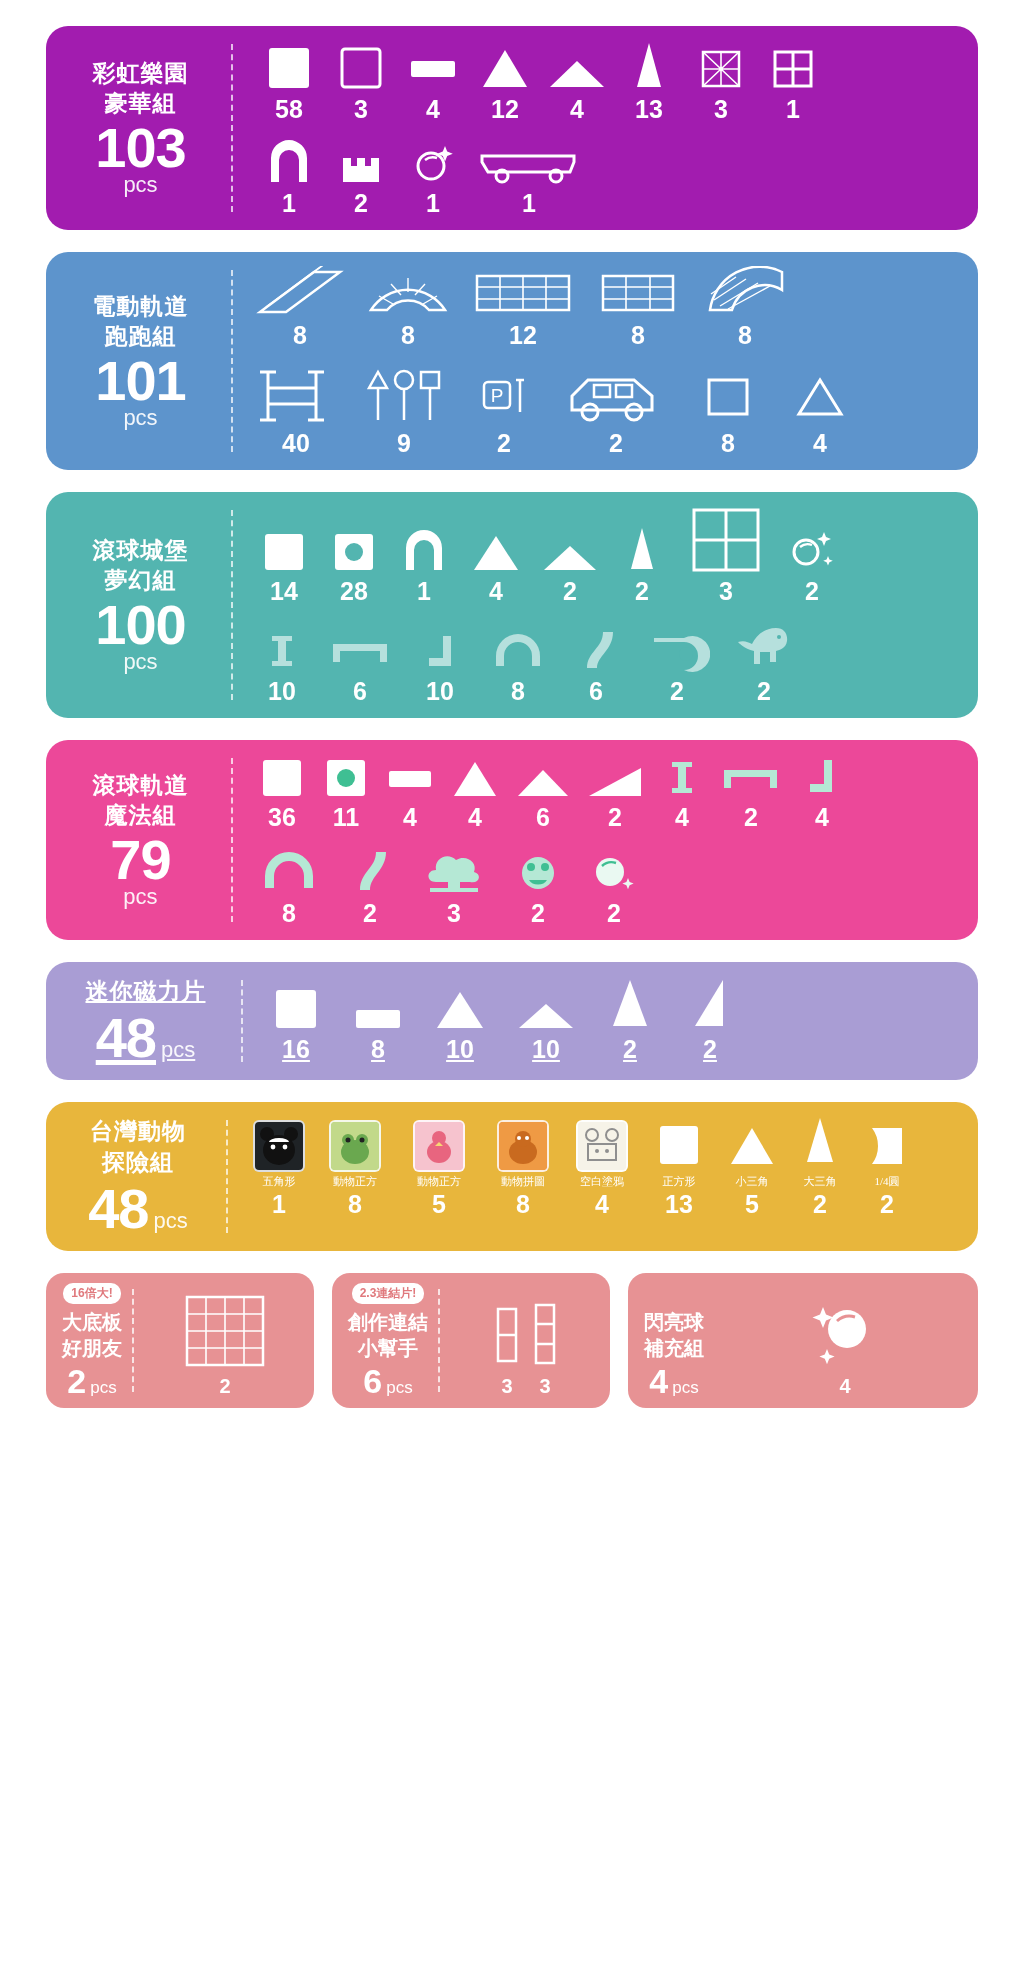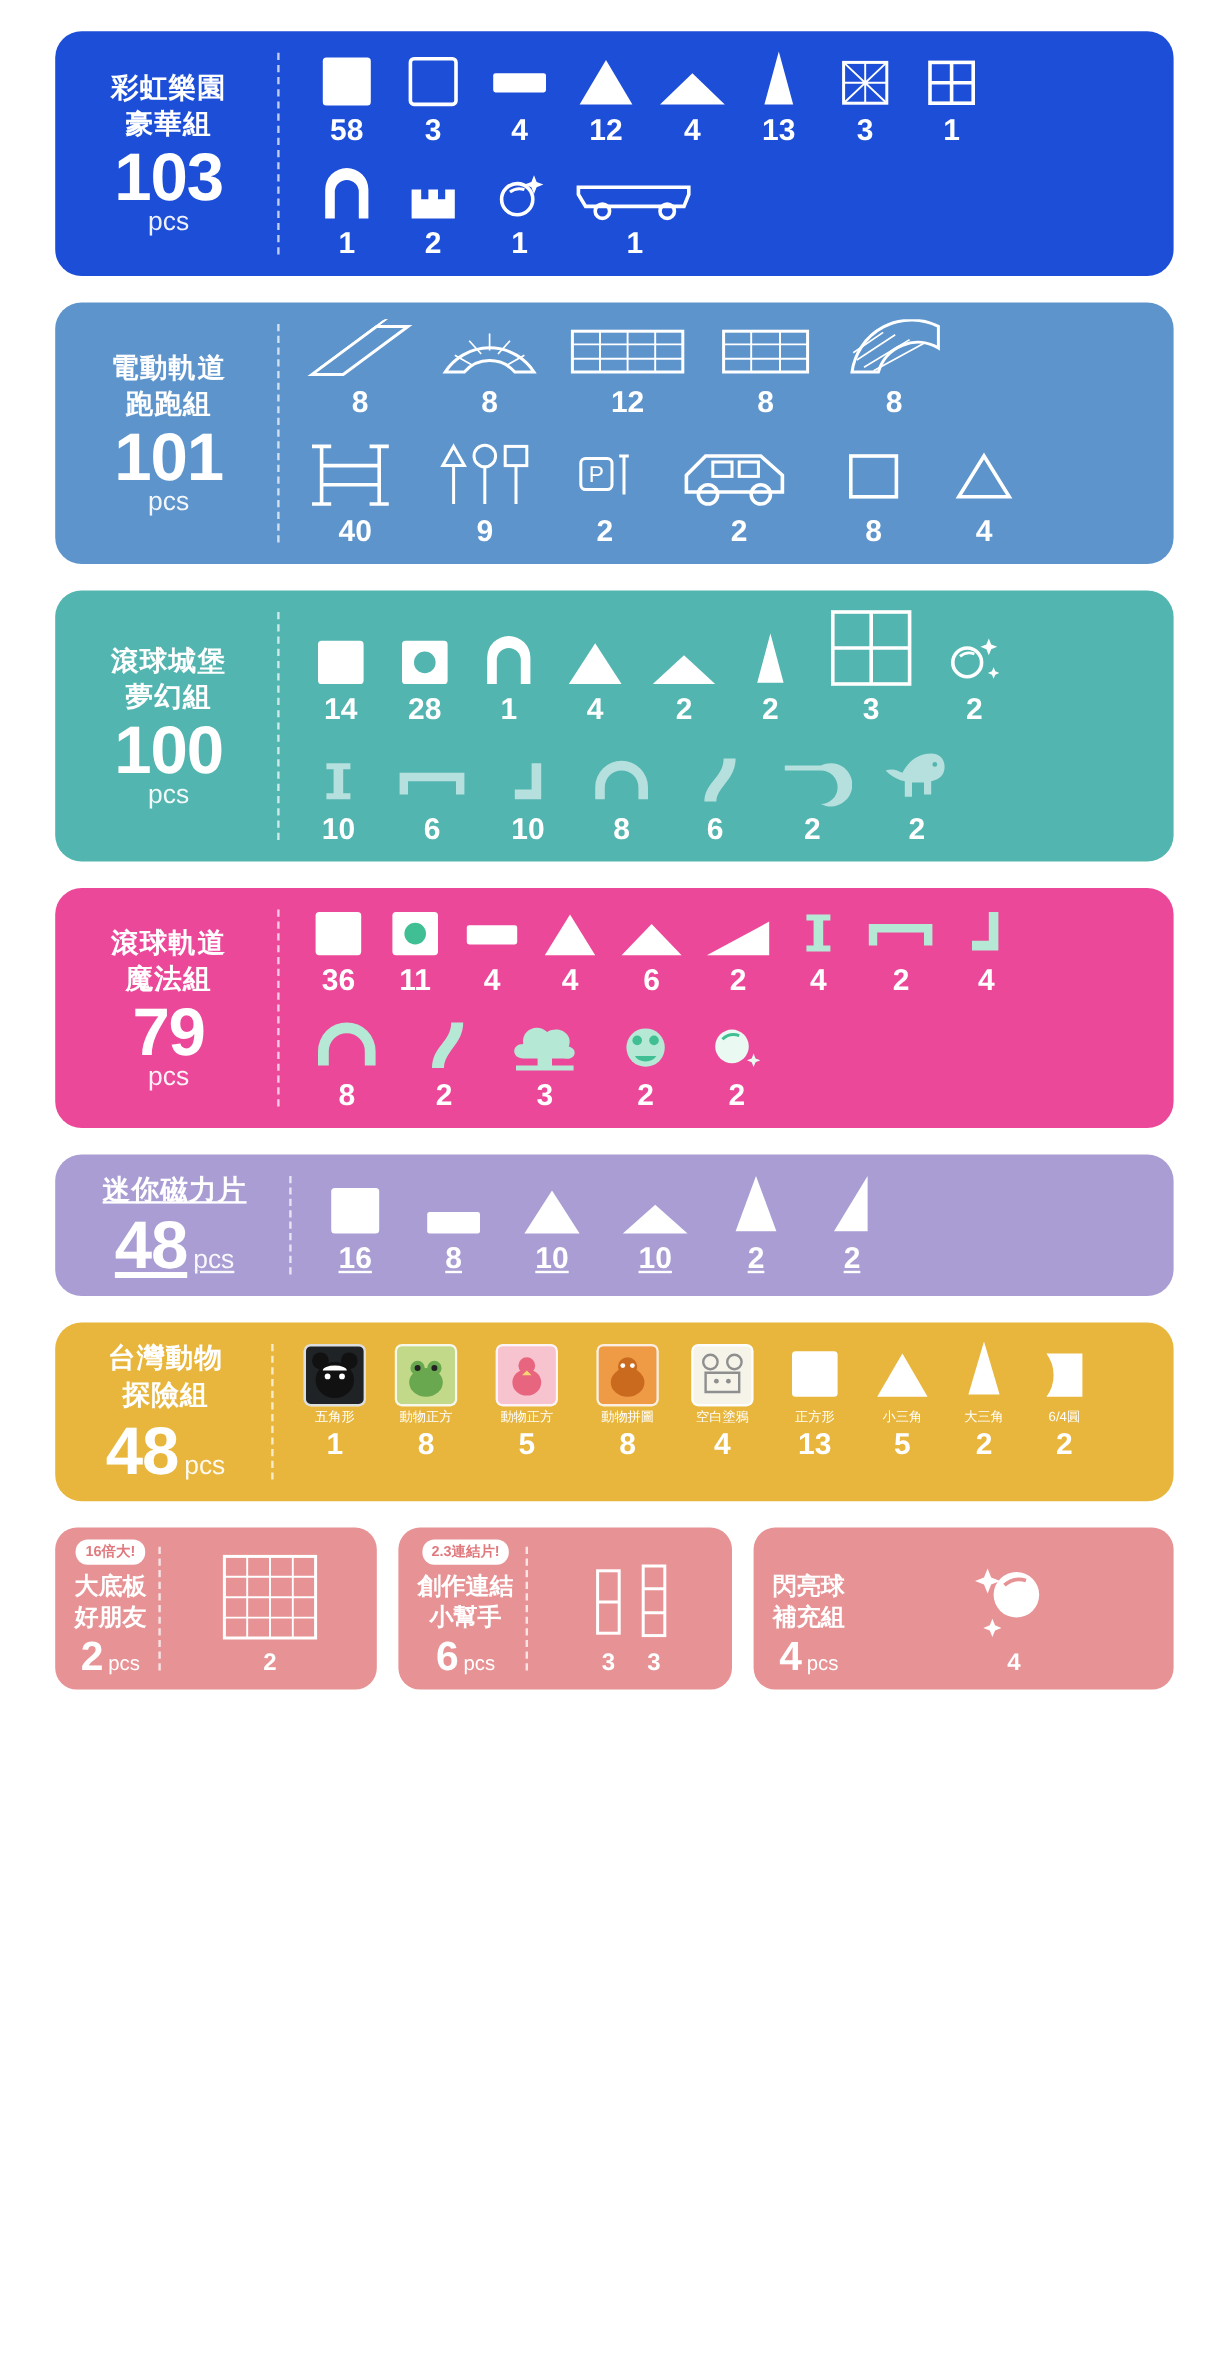--- a/index.html
+++ b/index.html
@@ -98,20 +98,21 @@
     font-size: 25px;
     font-weight: bold;
     margin-top: 5px;
     line-height: 1;
   }
   .icon-label {
     font-size: 11px;
     margin-top: 4px;
     line-height: 1;
     white-space: nowrap;
+    font-family: Liberation Serif, serif;
   }
 
   
   .bottom-row {
     display: flex;
     gap: 18px;
   }
   .mini-card {
     border-radius: 18px;
     background: #e79294;
@@ -178,21 +179,21 @@
     position: relative;
     background: #f3f0e6;
   }
   svg { display: block; }
 </style>
 </head>
 <body>
 
 <div id="page">
 
-  <div class="card" style="background:#1d4ed8;">
+  <div class="card" style="background:#a21caf;">
     <div class="card-left">
       <div class="title-line">彩虹樂園</div>
       <div class="title-line">豪華組</div>
       <div class="count-stack">
         <div class="count-num">103</div>
         <div class="count-pcs">pcs</div>
       </div>
     </div>
     <div class="divider"></div>
     <div class="card-right">
@@ -892,21 +893,21 @@
           </div>
           <div class="icon-label">大三角</div>
           <div class="icon-qty">2</div>
         </div>
         <div class="icon-cell" style="width:58px">
           <div class="icon-box">
             <svg width="46" height="52" viewBox="0 0 46 52">
                 <path d="M8 8 L38 8 L38 44 L8 44 A30 30 0 0 0 8 8 Z" fill="#fff"></path>
               </svg>
           </div>
-          <div class="icon-label">6/4圓</div>
+          <div class="icon-label">1/4圓</div>
           <div class="icon-qty">2</div>
         </div>
       </div>
     </div>
   </div>
 
   <div class="bottom-row">
 
     <div class="mini-card" style="flex:0 0 268px;">
       <div class="mini-left">

